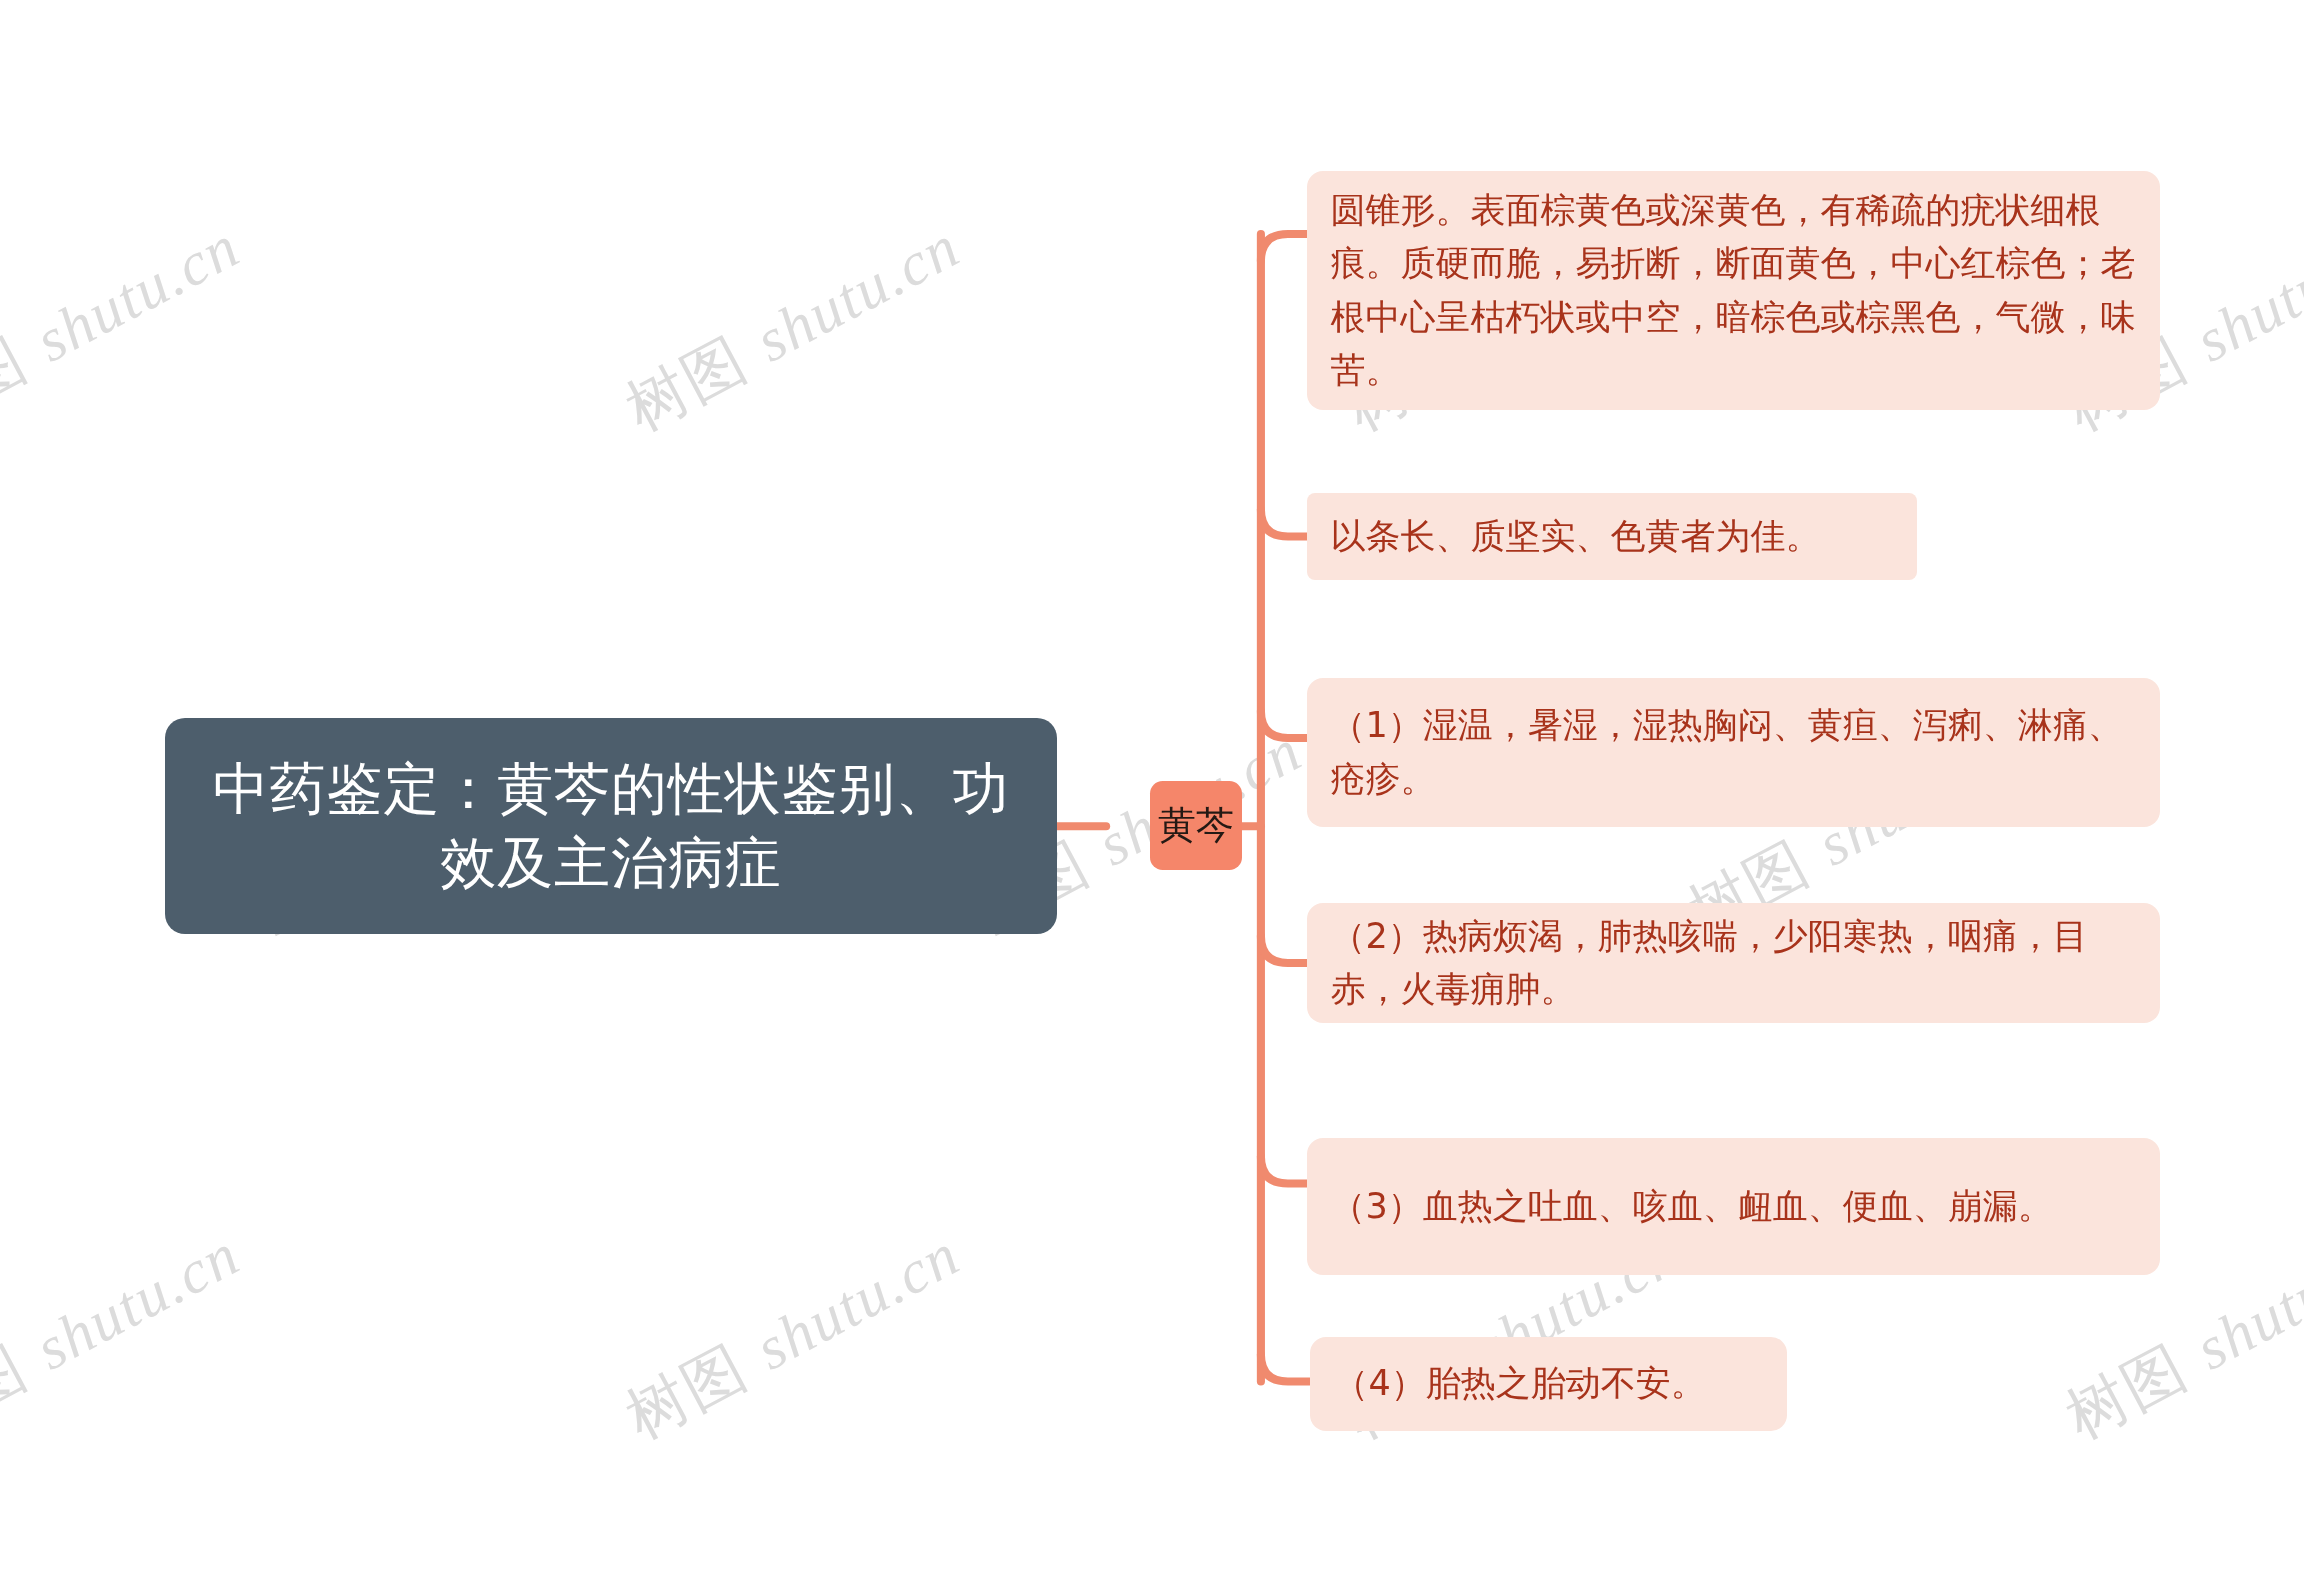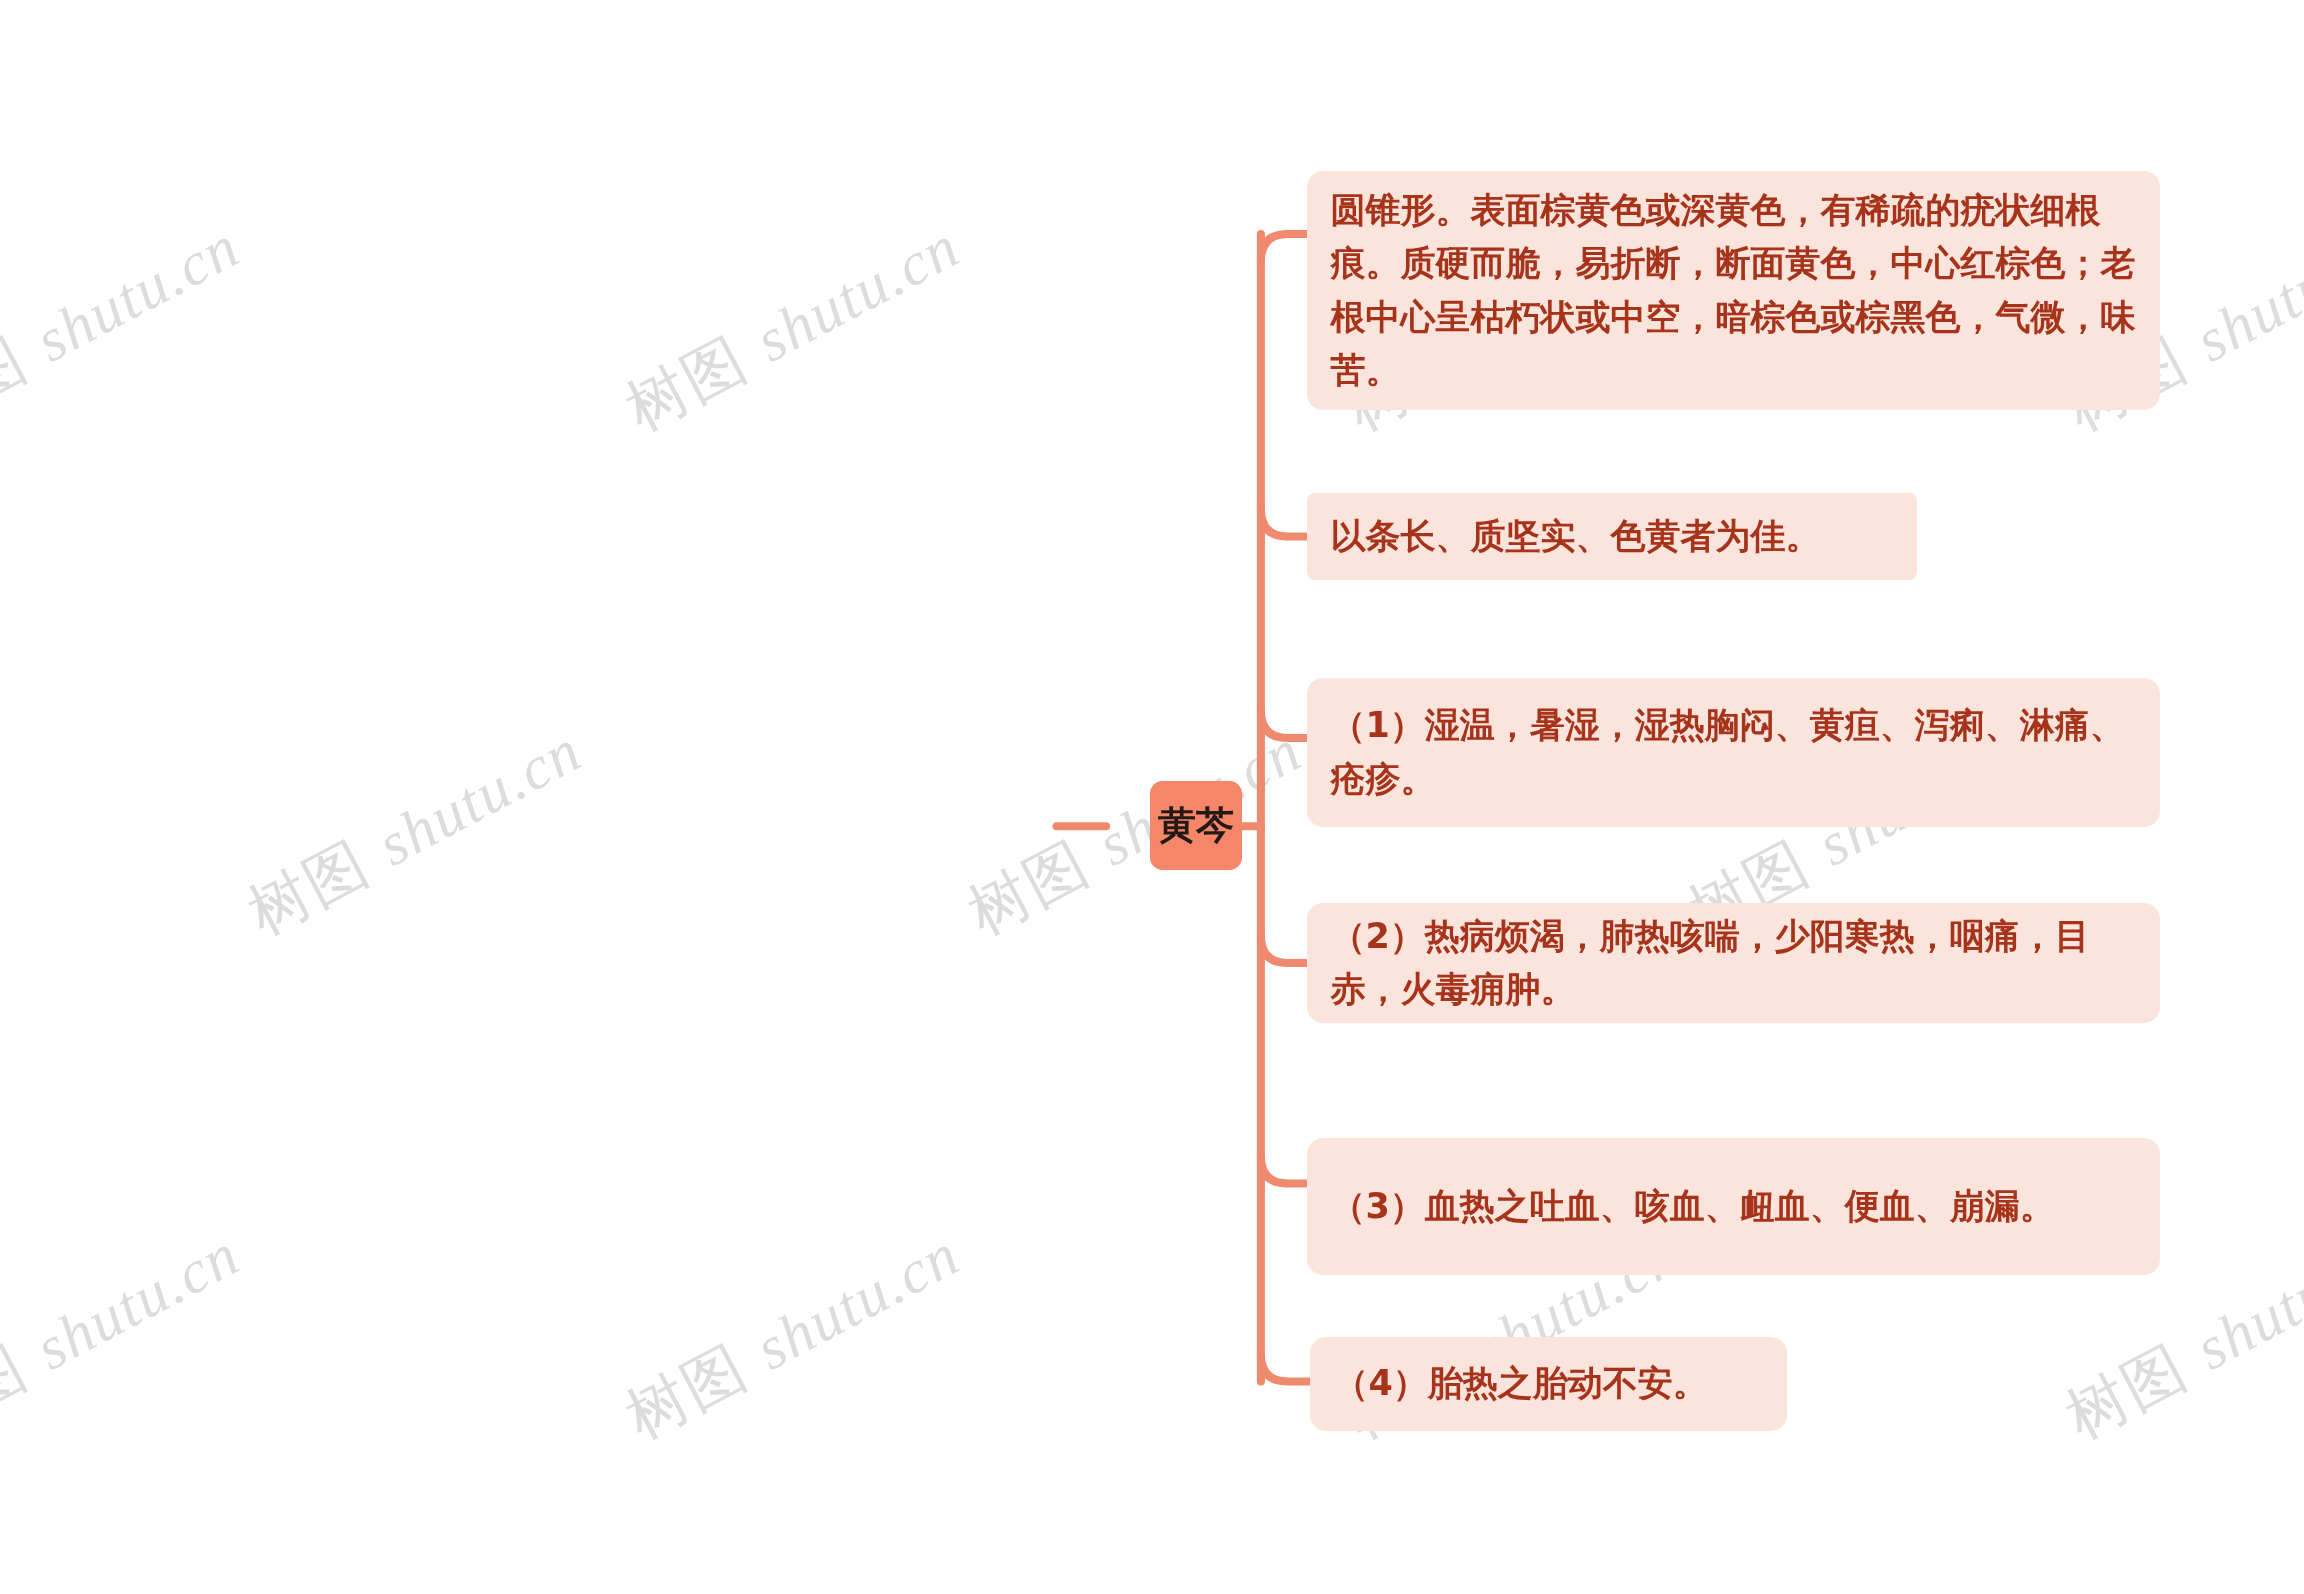--- a/index.html
+++ b/index.html
@@ -58,21 +58,20 @@
   
   #node-layer {
     position: absolute;
     inset: 0;
     z-index: 3;
   }
 
   .node {
     position: absolute;
     box-sizing: border-box;
-    font-weight: bold;
   }
 
   
   #root-node {
     left: 165px;
     top: 718px;
     width: 892px;
     height: 216px;
     background: #4D5E6C;
     border-radius: 20px;
@@ -160,20 +159,23 @@
       <path d="M1401,566 Q1401,596 1431,596 L1452,596"></path>
       <path d="M1401,790 Q1401,820 1431,820 L1452,820"></path>
       <path d="M1401,1040 Q1401,1070 1431,1070 L1452,1070"></path>
       <path d="M1401,1285 Q1401,1315 1431,1315 L1452,1315"></path>
       <path d="M1401,1505 Q1401,1535 1431,1535 L1455,1535"></path>
     </g>
   </svg>
 
   <div id="node-layer">
 
+    <div class="node" id="root-node">
+      <div class="node-text">中药鉴定：黄芩的性状鉴别、功效及主治病症</div>
+    </div>
 
     <div class="node" id="branch-node">
       <div class="node-text">黄芩</div>
     </div>
 
     <div class="node leaf-node" style="left:1307px; top:171px; width:853px; height:239px;">
       <div class="node-text">圆锥形。表面棕黄色或深黄色，有稀疏的疣状细根痕。质硬而脆，易折断，断面黄色，中心红棕色；老根中心呈枯朽状或中空，暗棕色或棕黑色，气微，味苦。</div>
     </div>
 
     <div class="node leaf-node" style="left:1307px; top:493px; width:610px; height:87px;border-radius:8px;">

